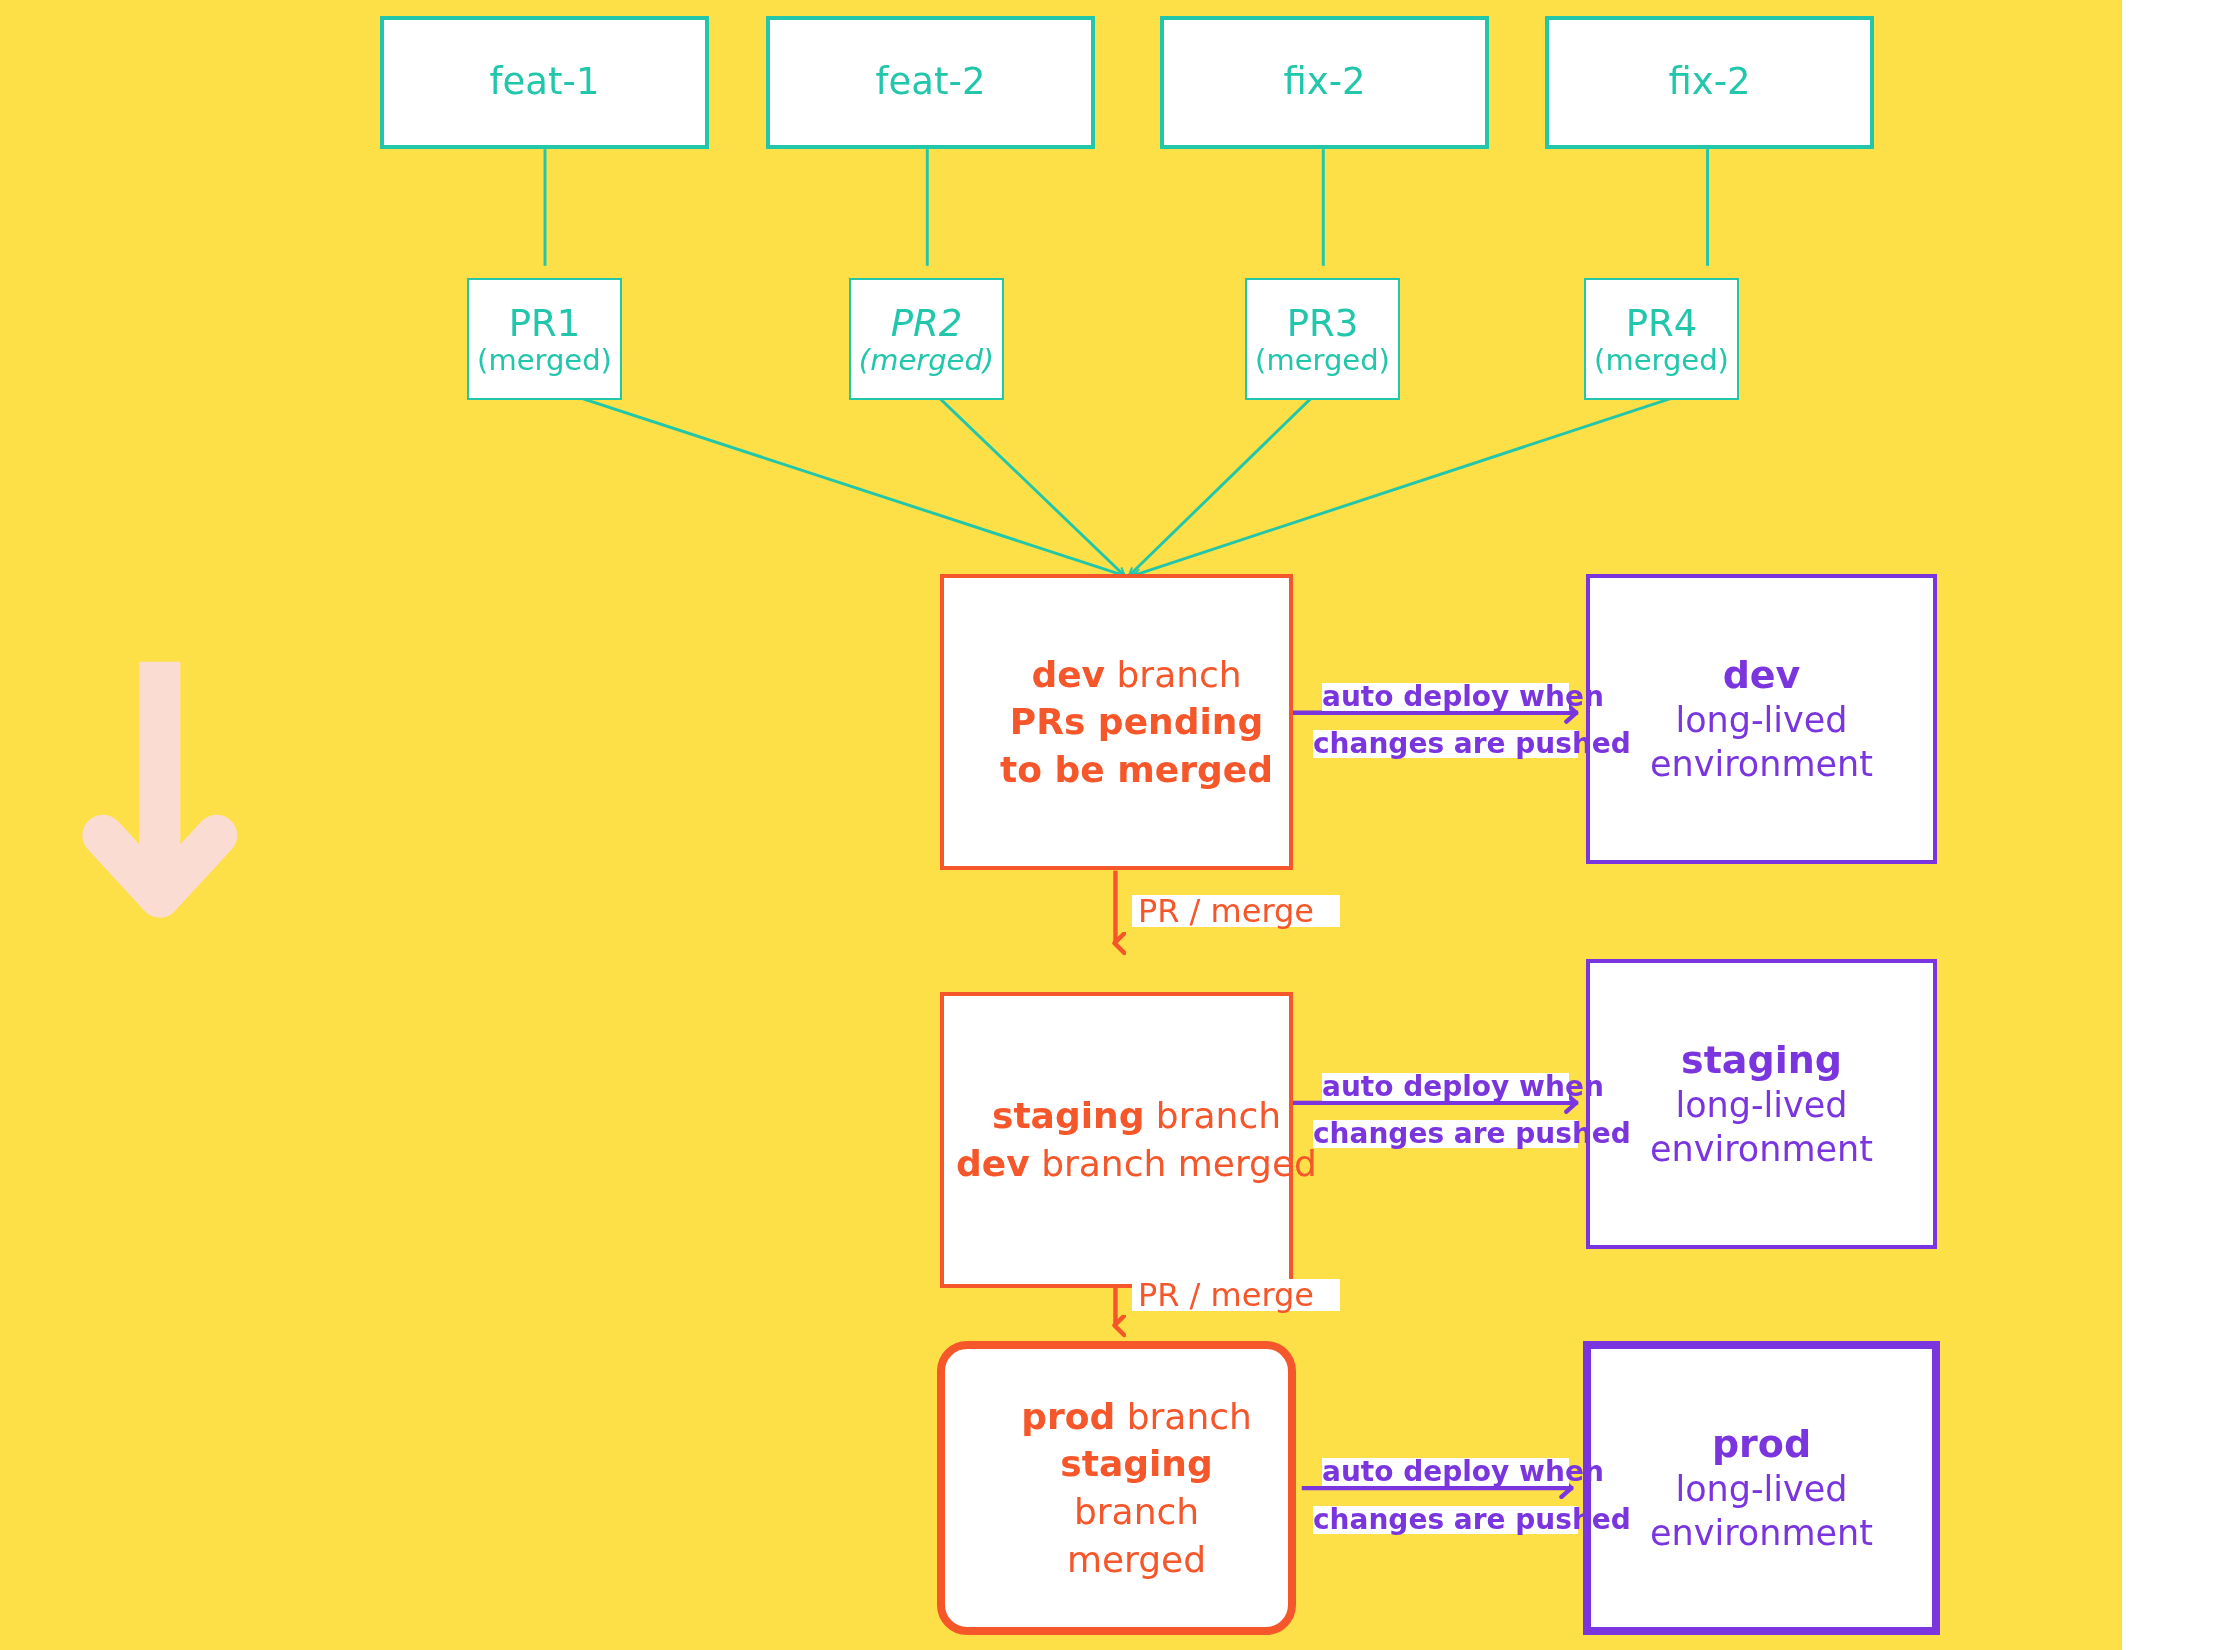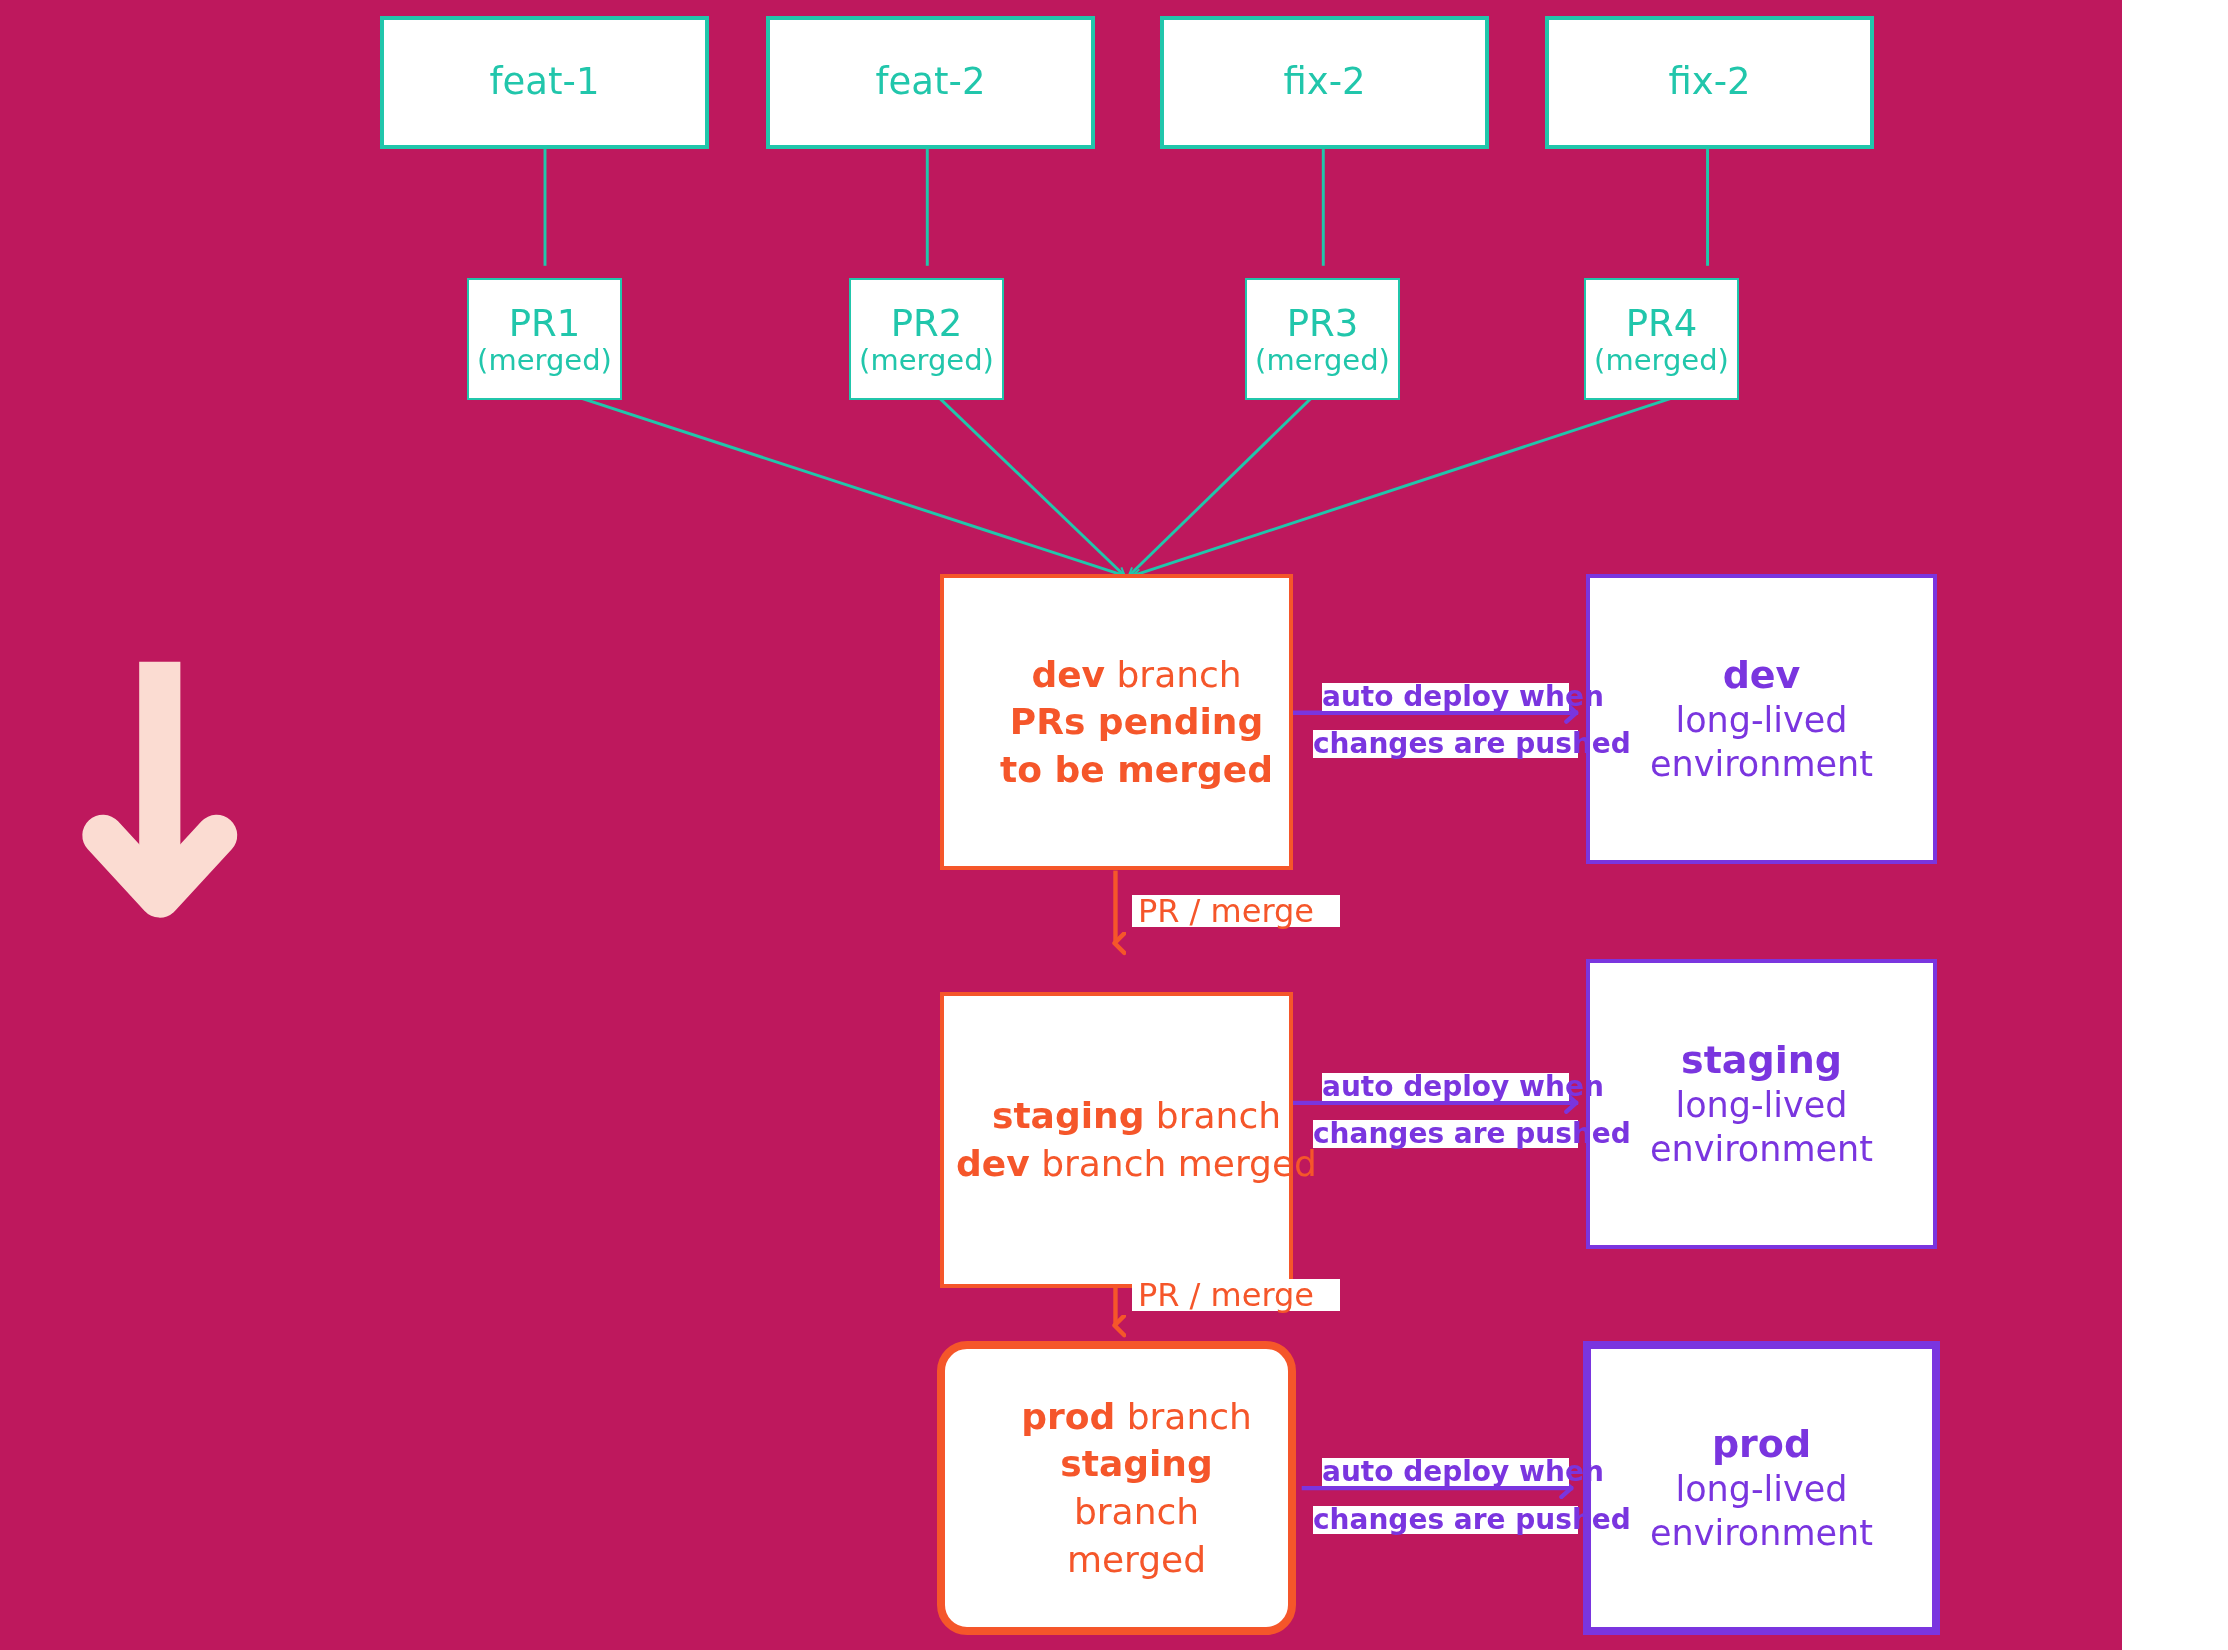--- a/index.html
+++ b/index.html
@@ -4,21 +4,21 @@
 <style>
   html, body {
     margin: 0;
     padding: 0;
     background: #ffffff;
   }
   #canvas {
     position: relative;
     width: 2122px;
     height: 1651px;
-    background: #be185d;
+    background: #fde047;
     font-family: "DejaVu Sans", "Liberation Sans", sans-serif;
     overflow: hidden;
   }
   #edges {
     position: absolute;
     left: 0; top: 0;
     width: 2229px;
     height: 1651px;
     pointer-events: none;
   }
@@ -175,21 +175,21 @@
     <div class="title">fix-2</div>
   </div>
   <div class="node branch-node" style="left:1545px; top:15.7px; width:329px; height:133px;">
     <div class="title">fix-2</div>
   </div>
 
   <div class="node pr-node" style="left:467px; top:266px; width:155px; height:122px;">
     <div class="pr-title">PR1</div>
     <div class="pr-sub">(merged)</div>
   </div>
-  <div class="node pr-node" style="left:849px; top:266px; width:155px; height:122px;">
+  <div class="node pr-node" style="left:849px; top:266px; width:155px; height:122px;font-style:italic;">
     <div class="pr-title">PR2</div>
     <div class="pr-sub">(merged)</div>
   </div>
   <div class="node pr-node" style="left:1245px; top:266px; width:155px; height:122px;">
     <div class="pr-title">PR3</div>
     <div class="pr-sub">(merged)</div>
   </div>
   <div class="node pr-node" style="left:1584px; top:266px; width:155px; height:122px;text-align:right;">
     <div class="pr-title">PR4</div>
     <div class="pr-sub">(merged)</div>

